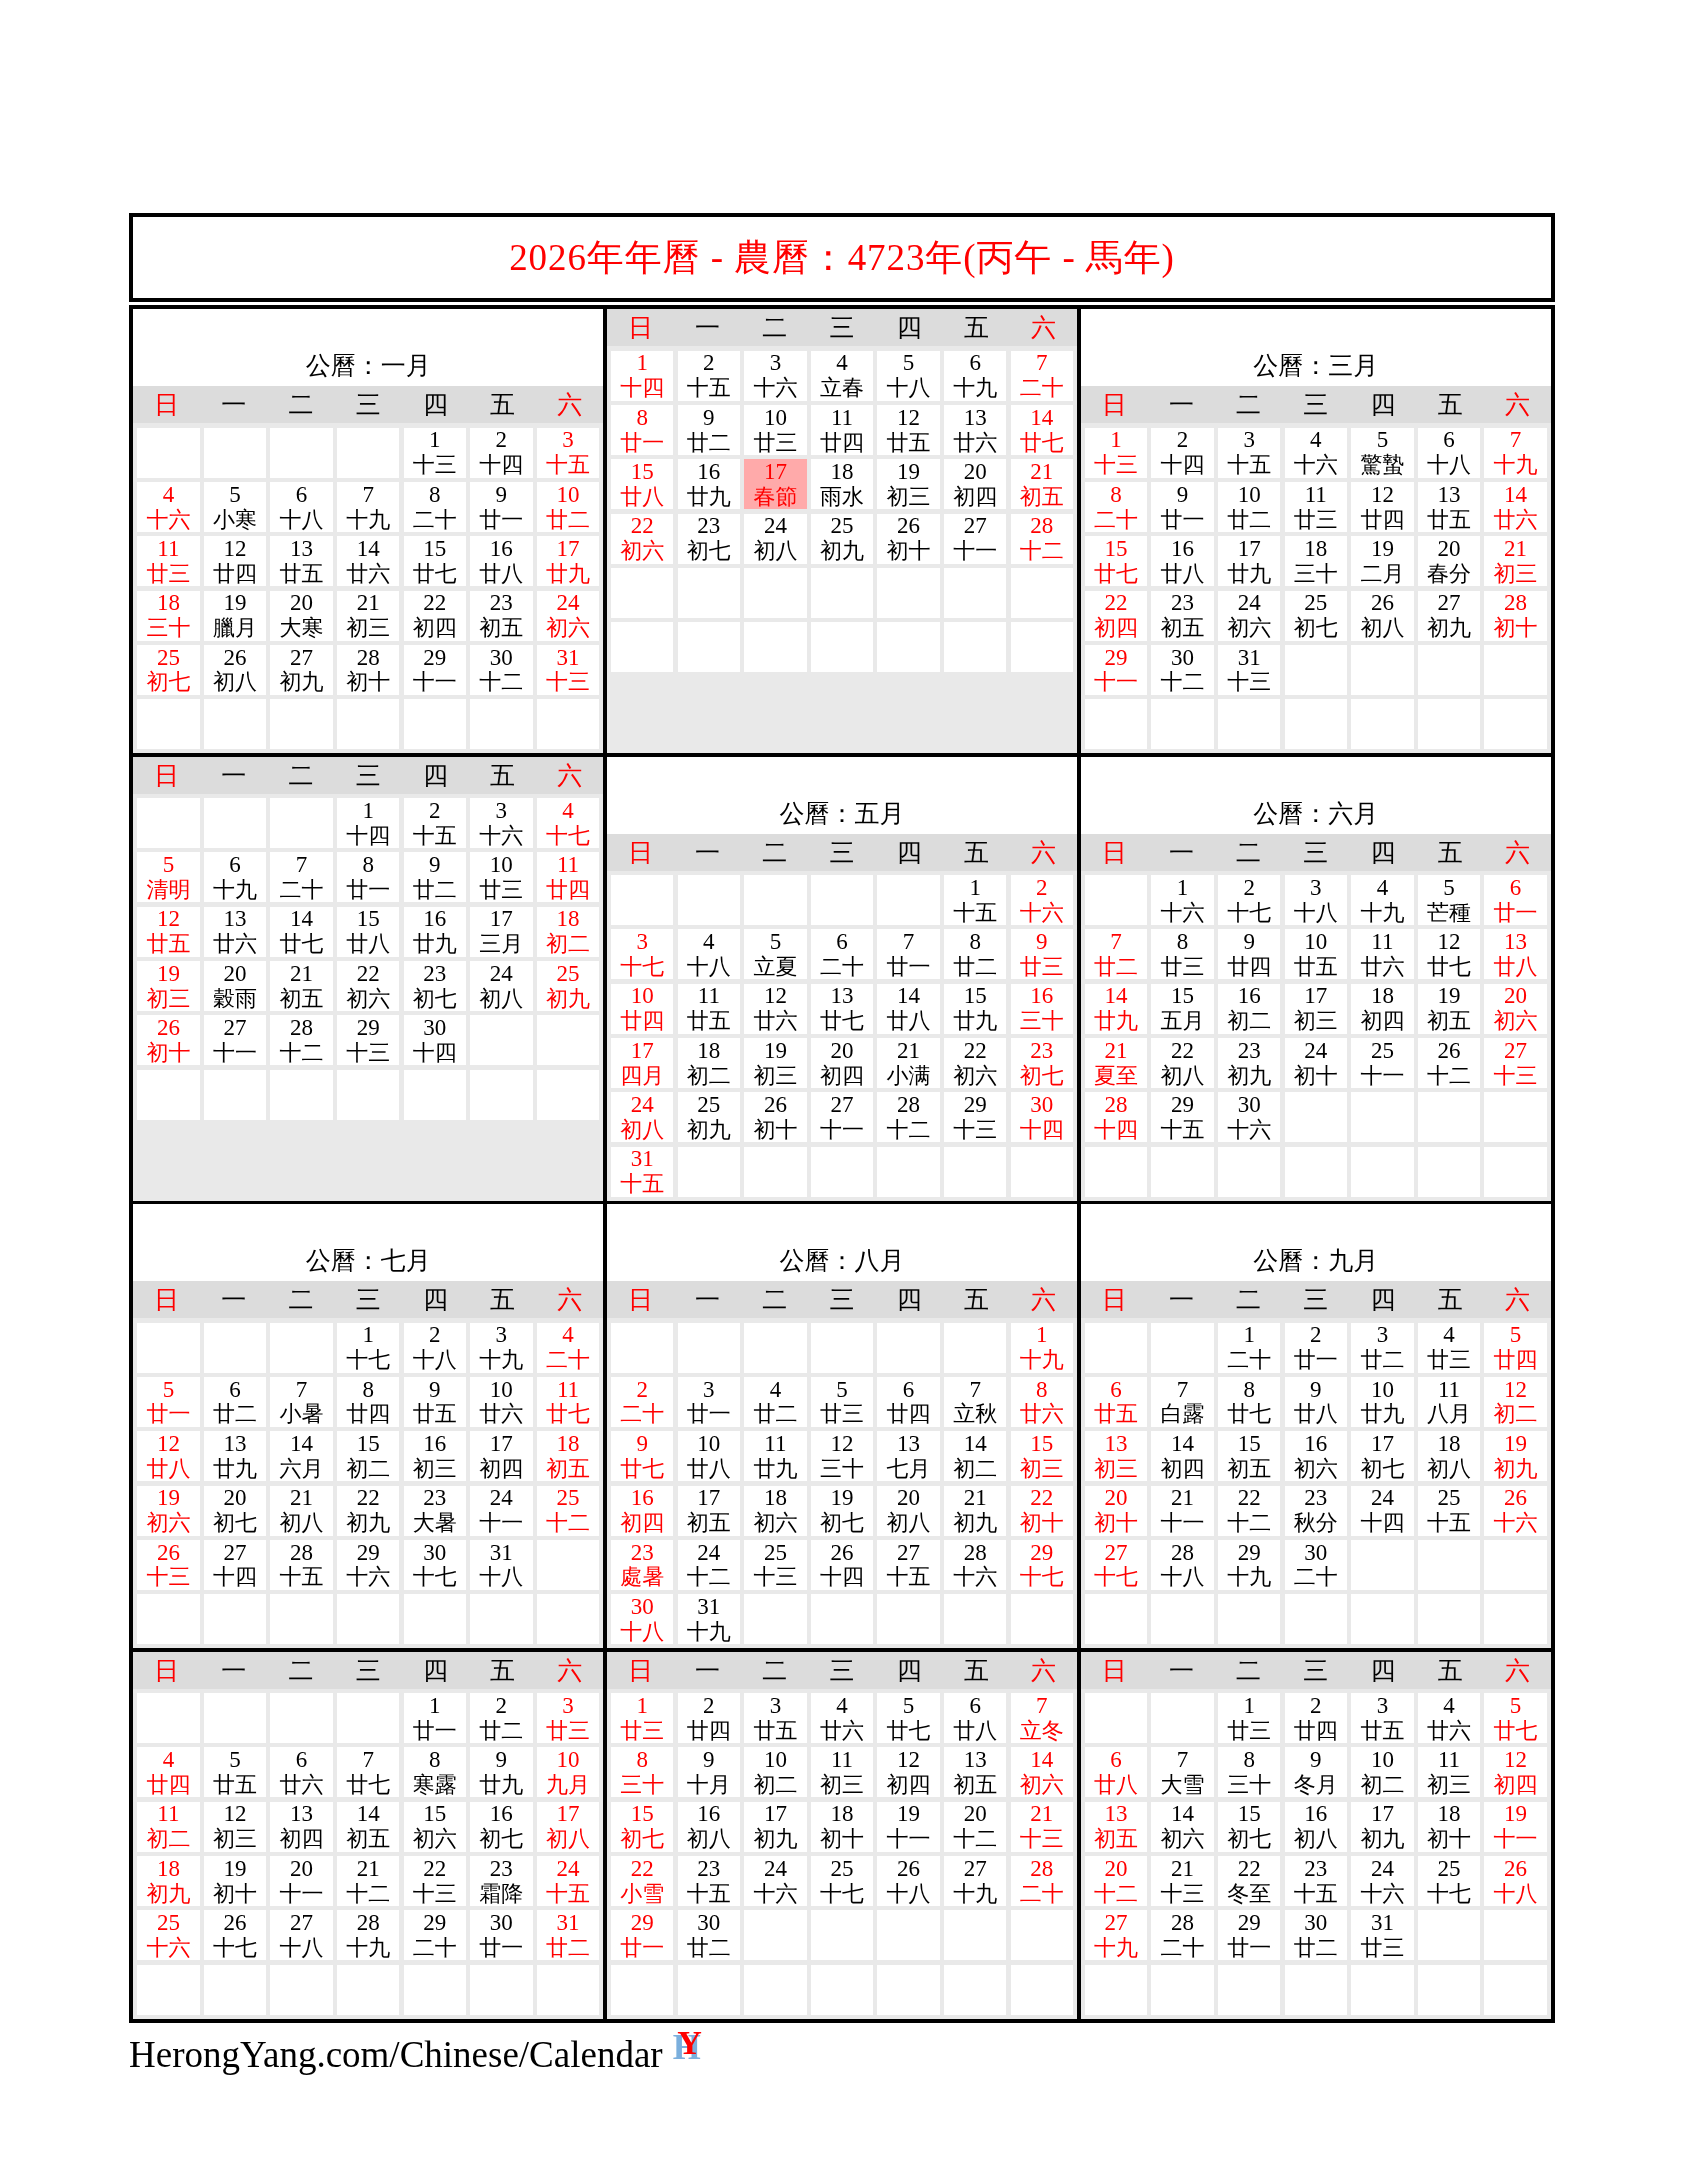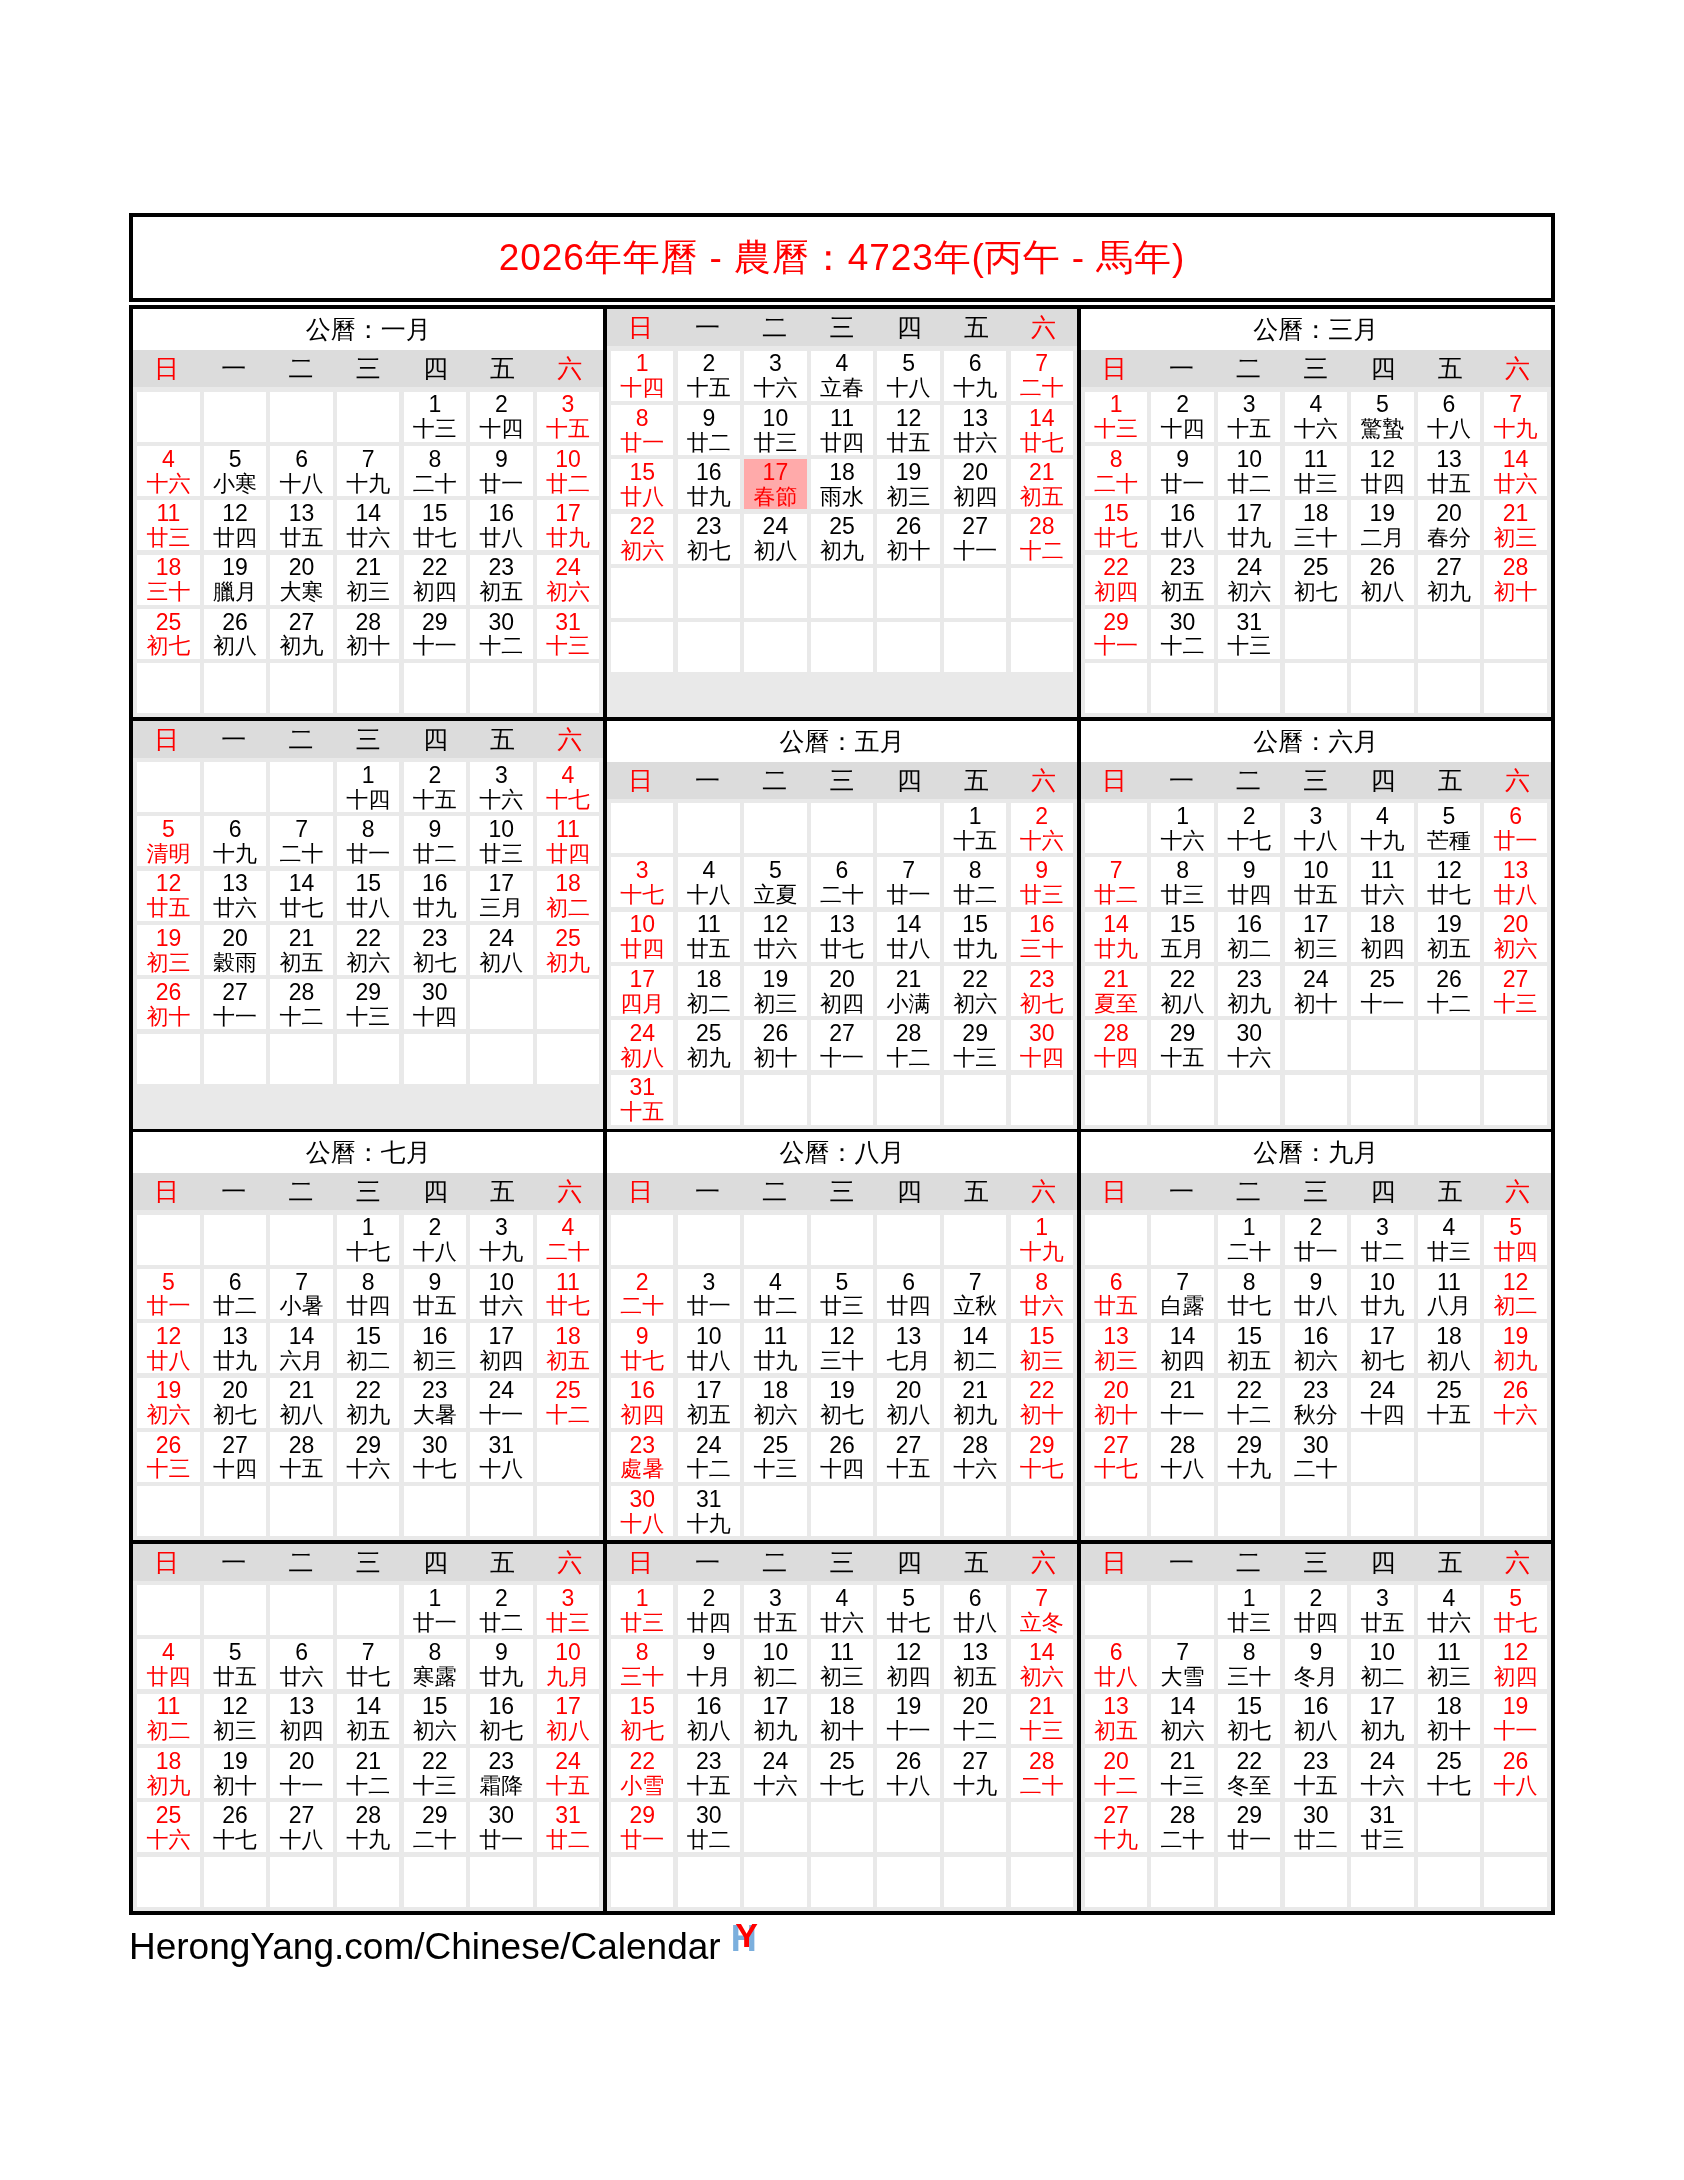--- a/index.html
+++ b/index.html
@@ -5,35 +5,35 @@
   :root{
     --red:#ff0000; --hl:#ffaaaa; --wd-bg:#dcdcdc; --gutter:#e9e9e9; --logo-blue:#7bafdd;
   }
   *{box-sizing:border-box;}
   html,body{margin:0;padding:0;}
   body{
     width:1685px;height:2181px;background:#ffffff;
     font-family:"Liberation Sans","DejaVu Sans",sans-serif;
     color:#000;
   }
-  .page{position:relative;width:1685px;height:2181px;overflow:hidden;}
+  .page{position:relative;width:1685px;height:2181px;overflow:hidden;font-family:Liberation Serif, serif;}
   .calendar{position:absolute;left:129px;top:213px;width:1426px;}
   .title-box{
     border:4.3px solid #000;height:89px;
     display:flex;align-items:center;justify-content:center;
     font-size:37px;color:var(--red);letter-spacing:0.9px;background:#fff;
   }
   .months{
     margin-top:3.4px;border:4.3px solid #000;background:#000;
     display:grid;grid-template-columns:repeat(3,1fr);gap:3.4px;
   }
   .month{background:#fff;display:flex;flex-direction:column;}
   .month-name{
     height:41px;line-height:41px;text-align:center;
-    font-size:25px;color:#000;background:#fff;
+    font-size:25px;color:#000;background:#fff;margin-top:36px;
   }
   .weekdays{
     display:grid;grid-template-columns:repeat(7,1fr);
     background:var(--wd-bg);height:37px;align-items:center;
     text-align:center;font-size:25px;
   }
   .weekday.red{color:var(--red);}
   .cells{
     background:var(--gutter);padding:4.3px;
     display:grid;grid-template-columns:repeat(7,1fr);

